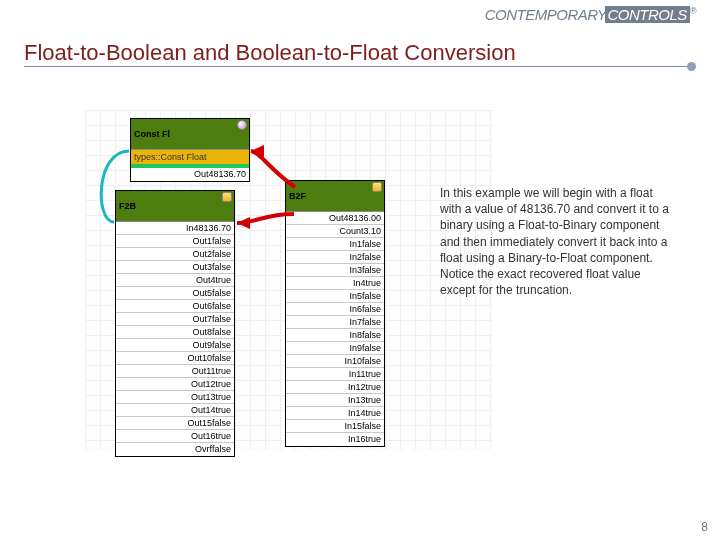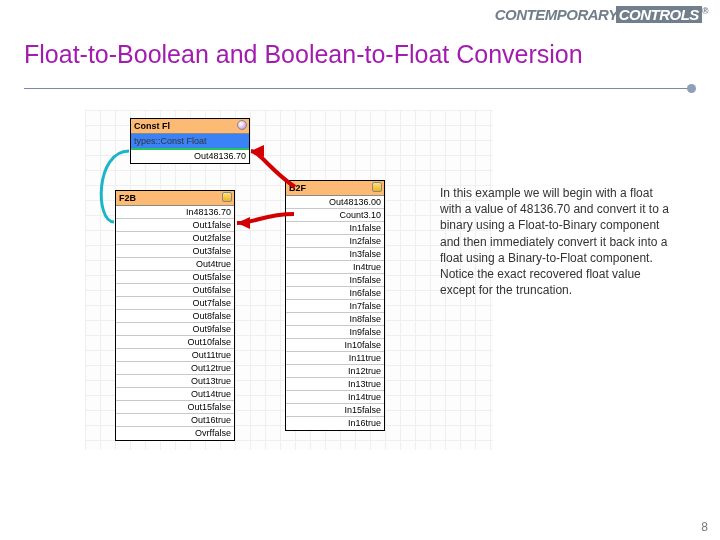--- a/index.html
+++ b/index.html
@@ -1,25 +1,25 @@
 <!DOCTYPE html>
 <html><head>
 <meta charset="utf-8">
 <style>
   *{box-sizing:border-box;margin:0;padding:0}
   body{width:720px;height:540px;background:#fff;font-family:Verdana,Arial,sans-serif;position:relative;overflow:hidden}
-  .logo{position:absolute;top:6px;right:12px;font-family:"Arial Black",Arial,sans-serif;font-style:italic;font-weight:700;font-size:15px;color:#717e8b;letter-spacing:-.5px}
+  .logo{position:absolute;top:6px;right:24px;font-family:"Arial Black",Arial,sans-serif;font-style:italic;font-weight:400;font-size:15px;color:#717e8b;letter-spacing:-.5px}
   .logo .bar{display:inline-block;background:#717e8b;color:#fff;padding:0 3px;margin-left:-2px;font-style:italic}
   .logo .reg{font-size:9px;vertical-align:top}
-  .title{position:absolute;left:24px;top:40px;width:672px;font-size:25px;color:#a21caf;border-bottom:1px solid #7889a8;padding-bottom:19px}
+  .title{position:absolute;left:24px;top:40px;width:672px;font-size:22px;color:#7f1d1d;border-bottom:1px solid #7889a8;padding-bottom:0}
   .title .dot{position:absolute;right:0;bottom:-5px;width:9px;height:9px;border-radius:50%;background:#8ea0b9}
   .canvas{position:absolute;left:85px;top:110px;width:408px;height:340px;background:repeating-linear-gradient(#efefef 0,#efefef 1px,transparent 1px,transparent 15px),repeating-linear-gradient(90deg,#efefef 0,#efefef 1px,transparent 1px,transparent 15px);background-color:#fdfdfd}
   .blk{position:absolute;border:1px solid #000;background:#fff;font-size:9px;line-height:12px}
-  .blk .hdr{background:#fdba74;border-bottom:1px solid #8a8a8a;padding:1px 3px;font-weight:700;position:relative;white-space:nowrap}
-  .blk .typ{background:#3b82f6;border-bottom:2px solid #22c55e;padding:1px 3px;color:#333;white-space:nowrap;overflow:hidden}
+  .blk .hdr{background:#4d7c0f;border-bottom:1px solid #8a8a8a;padding:9px 3px;font-weight:700;position:relative;white-space:nowrap}
+  .blk .typ{background:#eab308;border-bottom:4px solid #22c55e;padding:1px 3px;color:#333;white-space:nowrap;overflow:hidden}
   .blk .row{display:flex;justify-content:flex-end;border-bottom:1px solid #c8c8c8;padding:0 3px;height:13px;white-space:nowrap}
   .blk .row:last-child{border-bottom:none}
   .blk .row .k{color:#000}
   .blk .row .v{color:#000}
   .badge{position:absolute;right:2px;top:1px;width:10px;height:10px;border:1px solid #888;border-radius:2px;background:#fff}
   .badge.p{border-radius:50%;background:radial-gradient(circle at 35% 35%,#fff,#d8b5e8 60%,#a070c0)}
   .badge.r{background:linear-gradient(#ffe27a,#f3b21a)}
   #constfl{left:45px;top:8px;width:120px}
   #f2b{left:30px;top:80px;width:120px}
   #b2f{left:200px;top:70px;width:100px}

